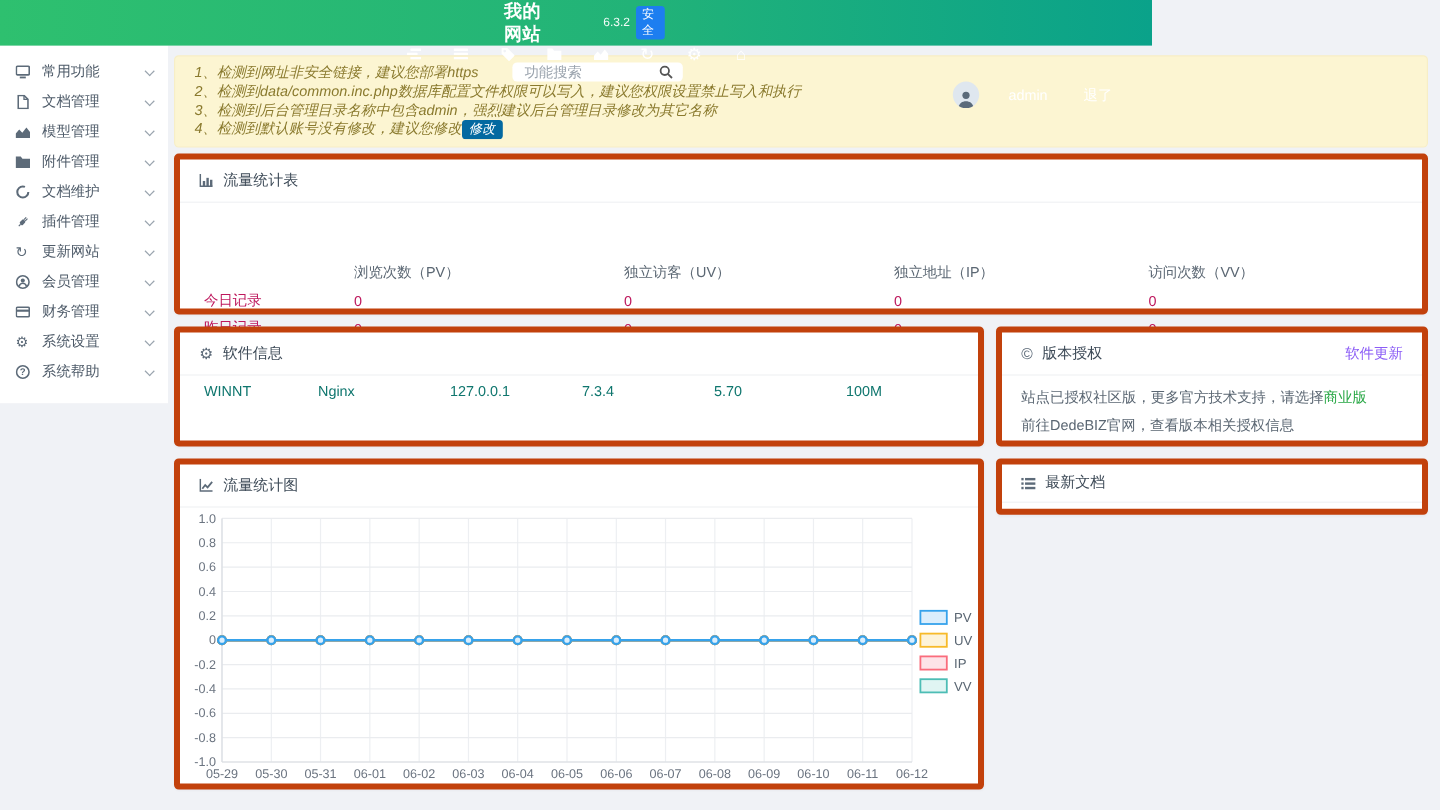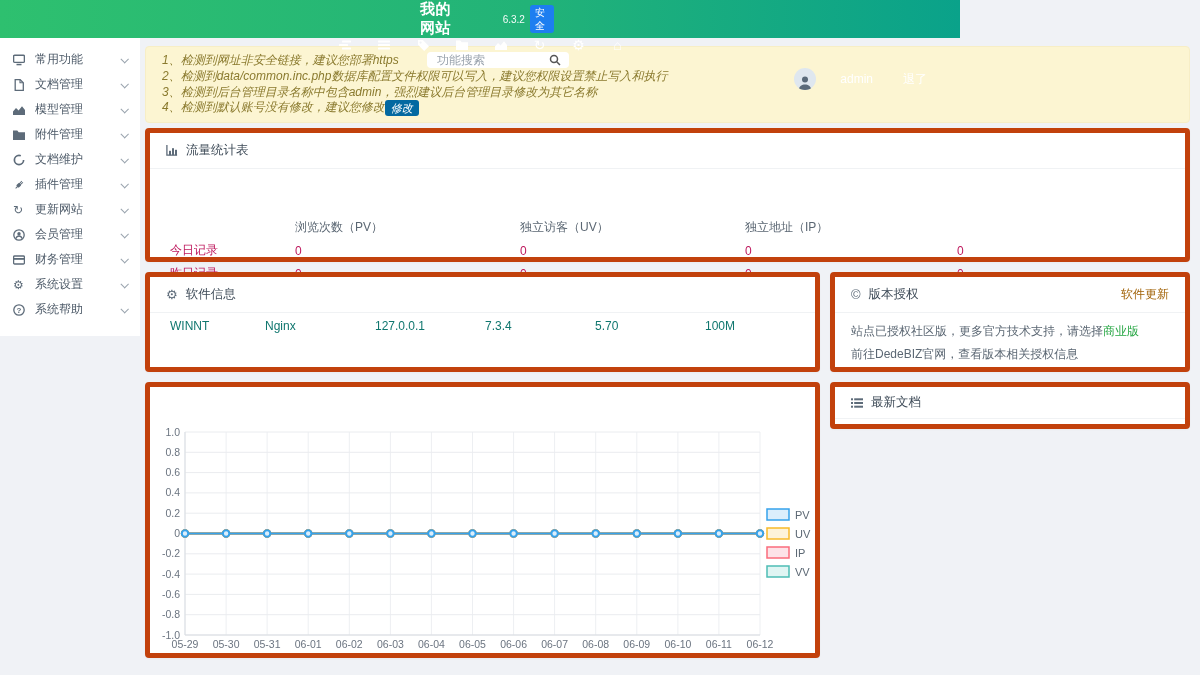--- a/index.html
+++ b/index.html
@@ -41,21 +41,21 @@
   .alert{
     position:absolute;left:0;top:8px;width:1045px;box-sizing:border-box;
     background:#fcf5d2;border:1px solid #f7eec6;border-radius:4px;
     padding:6px 16px;color:#8a7a2e;
   }
   .alert .line{line-height:15.8px;height:15.8px;white-space:nowrap;overflow:hidden;display:flex;align-items:center;font-style:italic;}
   .badge-edit{background:#0369a1;color:#fff;border-radius:3px;padding:1px 6px;font-size:11px;margin-left:0;line-height:14px;cursor:pointer;}
   .panel{position:absolute;background:#fff;border:5px solid #c2410c;border-radius:4px;box-sizing:border-box;box-shadow:0 1px 2px rgba(30,40,60,.03);}
   .panel-h{height:35px;display:flex;align-items:center;padding:0 16px;border-bottom:1px solid #f0f2f4;color:#3d4a57;font-size:12.5px;}
   .panel-h .icn{margin-right:8px;color:#5d6b79;display:flex;align-items:center;font-size:13px;line-height:13px;}
-  .panel-h .right-link{margin-left:auto;color:#a16207;cursor:pointer;font-size:12px;}
+  .panel-h .right-link{margin-left:auto;color:#8b5cf6;cursor:pointer;font-size:12px;}
   
   #panel-traffic{left:0;top:90px;width:1045px;height:134px;}
   .t-row{display:grid;grid-template-columns:125px 225px 225px 212px 1fr;padding:0 20px;height:23px;align-items:center;color:#be185d;}
   .t-head{margin-top:7px;color:#5b6773;}
   .t-row .cell{white-space:nowrap;margin-top:43px;}
   
   #panel-software{left:0;top:234px;width:675px;height:100px;}
   .f-row{display:grid;grid-template-columns:95px 110px 110px 110px 110px 1fr;padding:0 20px;align-items:center;color:#5b6773;}
   .f-labels{margin-top:10px;height:21px;}
   .f-values{height:25px;color:#0f766e;}
@@ -259,20 +259,21 @@
           </svg>
         </span>
       <span>流量统计表</span>
     </div>
     <div id="traffic-table">
         <div class="t-row t-head">
           <span class="cell"></span>
           <span class="cell">浏览次数（PV）</span>
           <span class="cell">独立访客（UV）</span>
           <span class="cell">独立地址（IP）</span>
+          <span class="cell">访问次数（VV）</span>
         </div>
         <div class="t-row">
           <span class="cell">今日记录</span>
           <span class="cell">0</span>
           <span class="cell">0</span>
           <span class="cell">0</span>
           <span class="cell">0</span>
         </div>
         <div class="t-row">
           <span class="cell">昨日记录</span>
@@ -316,20 +317,29 @@
     </div>
     <div class="lic-body">
       <div>
         <span>站点已授权社区版，更多官方技术支持，请选择</span><span class="link-green">商业版</span>
       </div>
       <div>前往DedeBIZ官网，查看版本相关授权信息</div>
     </div>
   </div>
 
   <div class="panel" id="panel-chart">
+    <div class="panel-h">
+      <span class="icn">
+          <svg width="12" height="12" viewBox="0 0 12 12" fill="currentColor">
+            <path d="M.9 0v10.2h10.2" fill="none" stroke="currentColor" stroke-width="1.3"></path>
+            <path d="M2.6 8.3 5 5.2l2 2L10.8 2.6" fill="none" stroke="currentColor" stroke-width="1.5"></path>
+          </svg>
+        </span>
+      <span>流量统计图</span>
+    </div>
     <div id="chart-box"><svg width="662" height="236" viewBox="0 0 662 236">
           <line x1="27.0" y1="9" x2="27.0" y2="212" stroke="#edeff2" stroke-width="1"></line>
           <text x="27.0" y="225" font-size="10.5" fill="#6b7480" text-anchor="middle" font-family="Liberation Sans,sans-serif">05-29</text>
           <line x1="68.1" y1="9" x2="68.1" y2="212" stroke="#edeff2" stroke-width="1"></line>
           <text x="68.1" y="225" font-size="10.5" fill="#6b7480" text-anchor="middle" font-family="Liberation Sans,sans-serif">05-30</text>
           <line x1="109.1" y1="9" x2="109.1" y2="212" stroke="#edeff2" stroke-width="1"></line>
           <text x="109.1" y="225" font-size="10.5" fill="#6b7480" text-anchor="middle" font-family="Liberation Sans,sans-serif">05-31</text>
           <line x1="150.2" y1="9" x2="150.2" y2="212" stroke="#edeff2" stroke-width="1"></line>
           <text x="150.2" y="225" font-size="10.5" fill="#6b7480" text-anchor="middle" font-family="Liberation Sans,sans-serif">06-01</text>
           <line x1="191.3" y1="9" x2="191.3" y2="212" stroke="#edeff2" stroke-width="1"></line>

